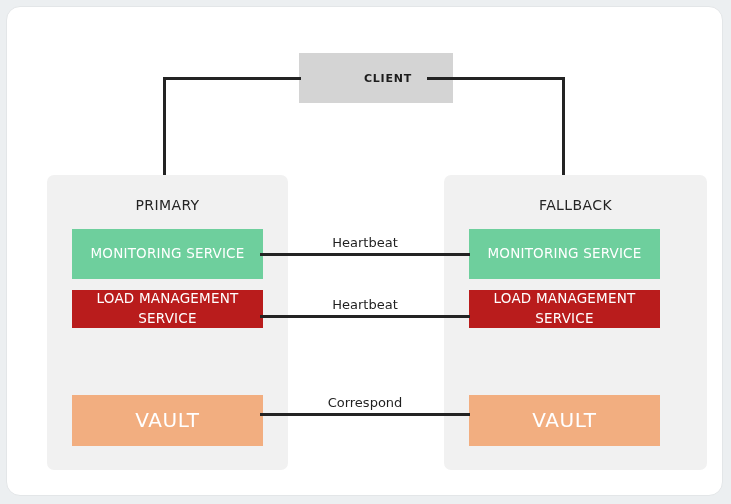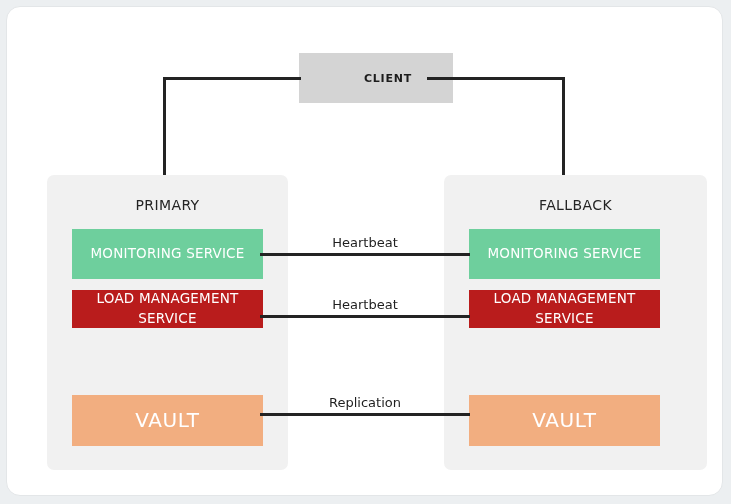--- a/index.html
+++ b/index.html
@@ -169,16 +169,16 @@
       </div>
     </div>
 
     <div class="ln ln-h" style="left:253px; top:246px; width:210px;"></div>
     <div class="link-label" style="left:258px; top:228px; width:200px;">Heartbeat</div>
 
     <div class="ln ln-h" style="left:253px; top:308px; width:210px;"></div>
     <div class="link-label" style="left:258px; top:290px; width:200px;">Heartbeat</div>
 
     <div class="ln ln-h" style="left:253px; top:406px; width:210px;"></div>
-    <div class="link-label" style="left:258px; top:388px; width:200px;">Replication</div>
+    <div class="link-label" style="left:258px; top:388px; width:200px;">Correspond</div>
 
   </div>
 </div>
 
 </body></html>

